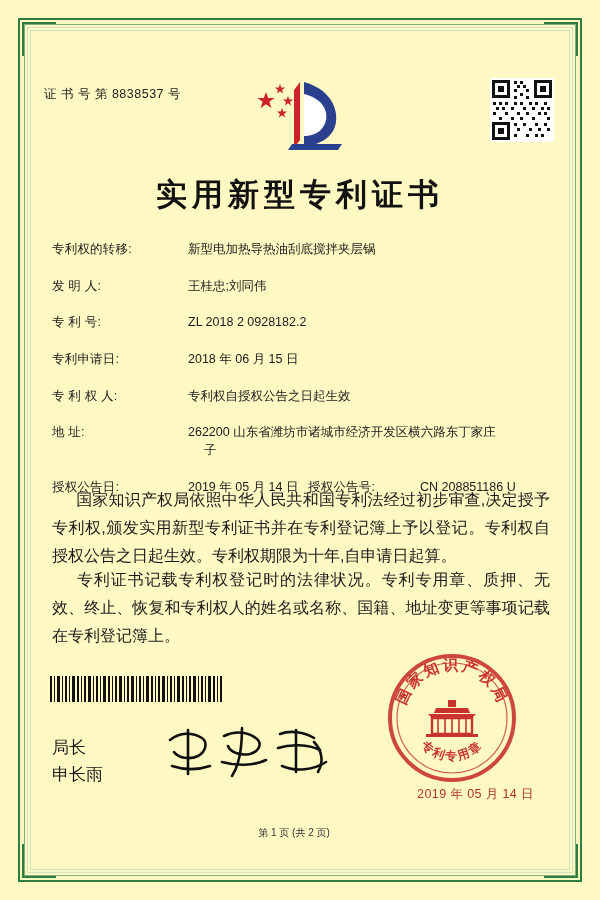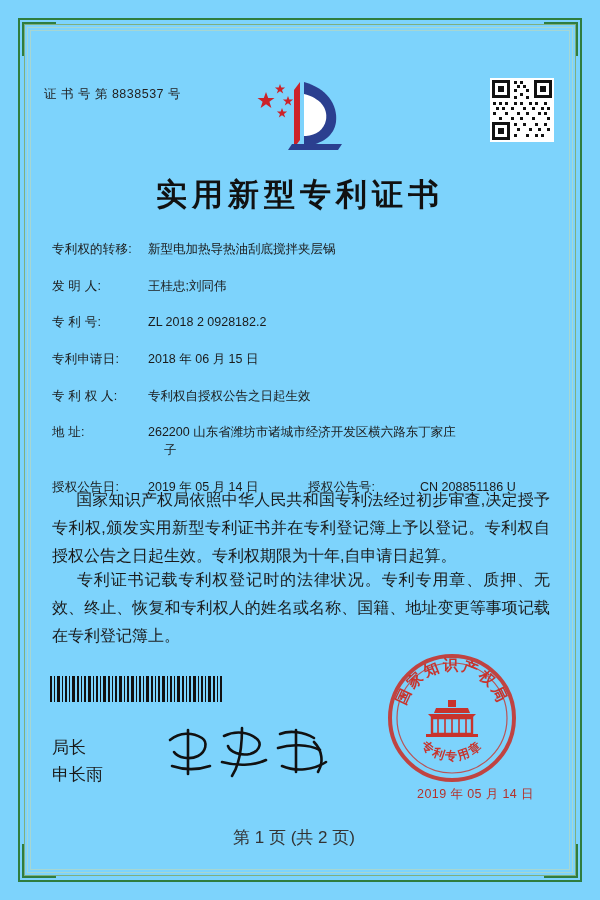--- a/index.html
+++ b/index.html
@@ -14,21 +14,21 @@
     color: #1a1a1a;
     position: relative;
     overflow: hidden;
   }
 
   .page {
     position: absolute;
     left: 0; top: 0;
     width: 600px;
     height: 900px;
-    background: #7dd3fc;
+    background: #fef9c3;
   }
 
   
   .frame-outer {
     position: absolute;
     left: 18px; top: 18px;
     width: 564px;
     height: 864px;
     border: 2px solid #2f7d3f;
     box-sizing: border-box;
@@ -116,20 +116,21 @@
   .field .lbl {
     display: inline-block;
     width: 96px;
     vertical-align: top;
     letter-spacing: .2px;
   }
   .field .val {
     display: inline-block;
     vertical-align: top;
     max-width: 380px;
+    margin-left: 40px;
   }
   .field .val .cont {
     display: block;
     margin-left: 16px;
   }
 
   .field.two-col .val2-label {
     position: absolute;
     left: 256px; top: 0;
     letter-spacing: .2px;
@@ -192,21 +193,21 @@
     top: 678px;
     width: 190px;
     height: 62px;
   }
 
   .page-no {
     position: absolute;
     left: 0; right: 12px;
     top: 782px;
     text-align: center;
-    font-size: 17px;
+    font-size: 10px;
     color: #333;
   }
 
   .footnote {
     position: absolute;
     left: 0; right: 0;
     top: 866px;
     text-align: center;
     font-size: 12px;
     color: #222;

